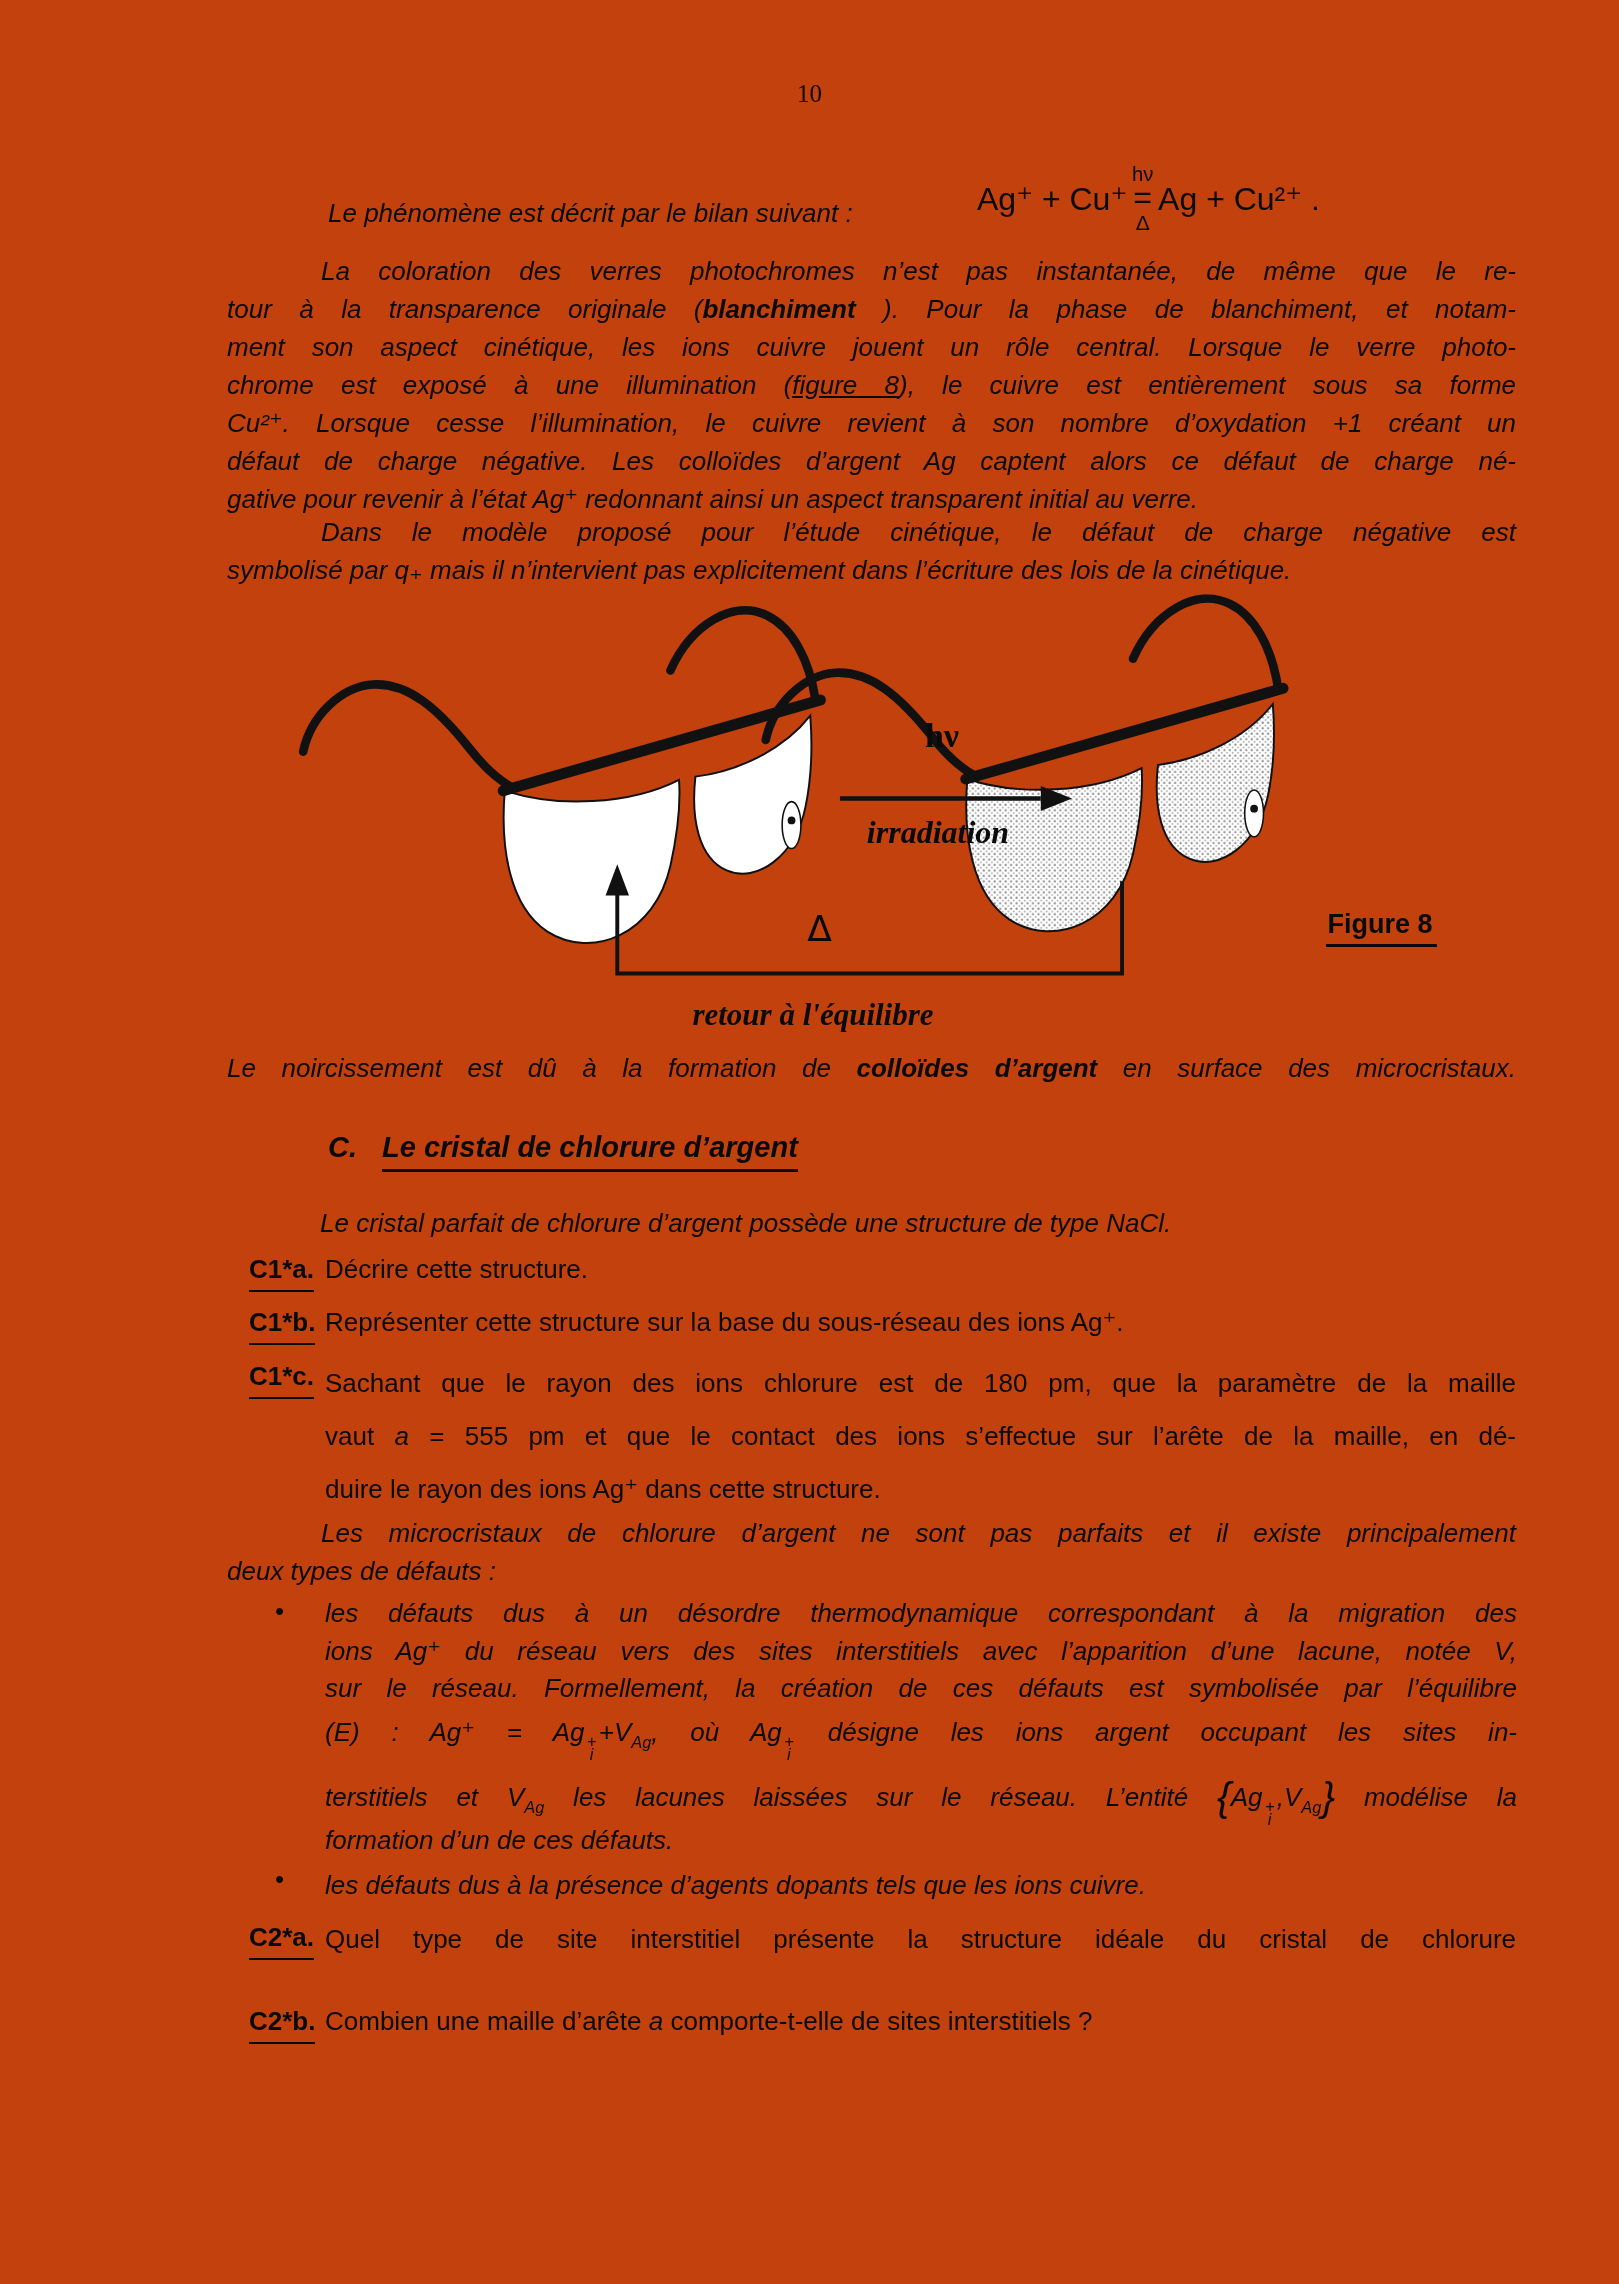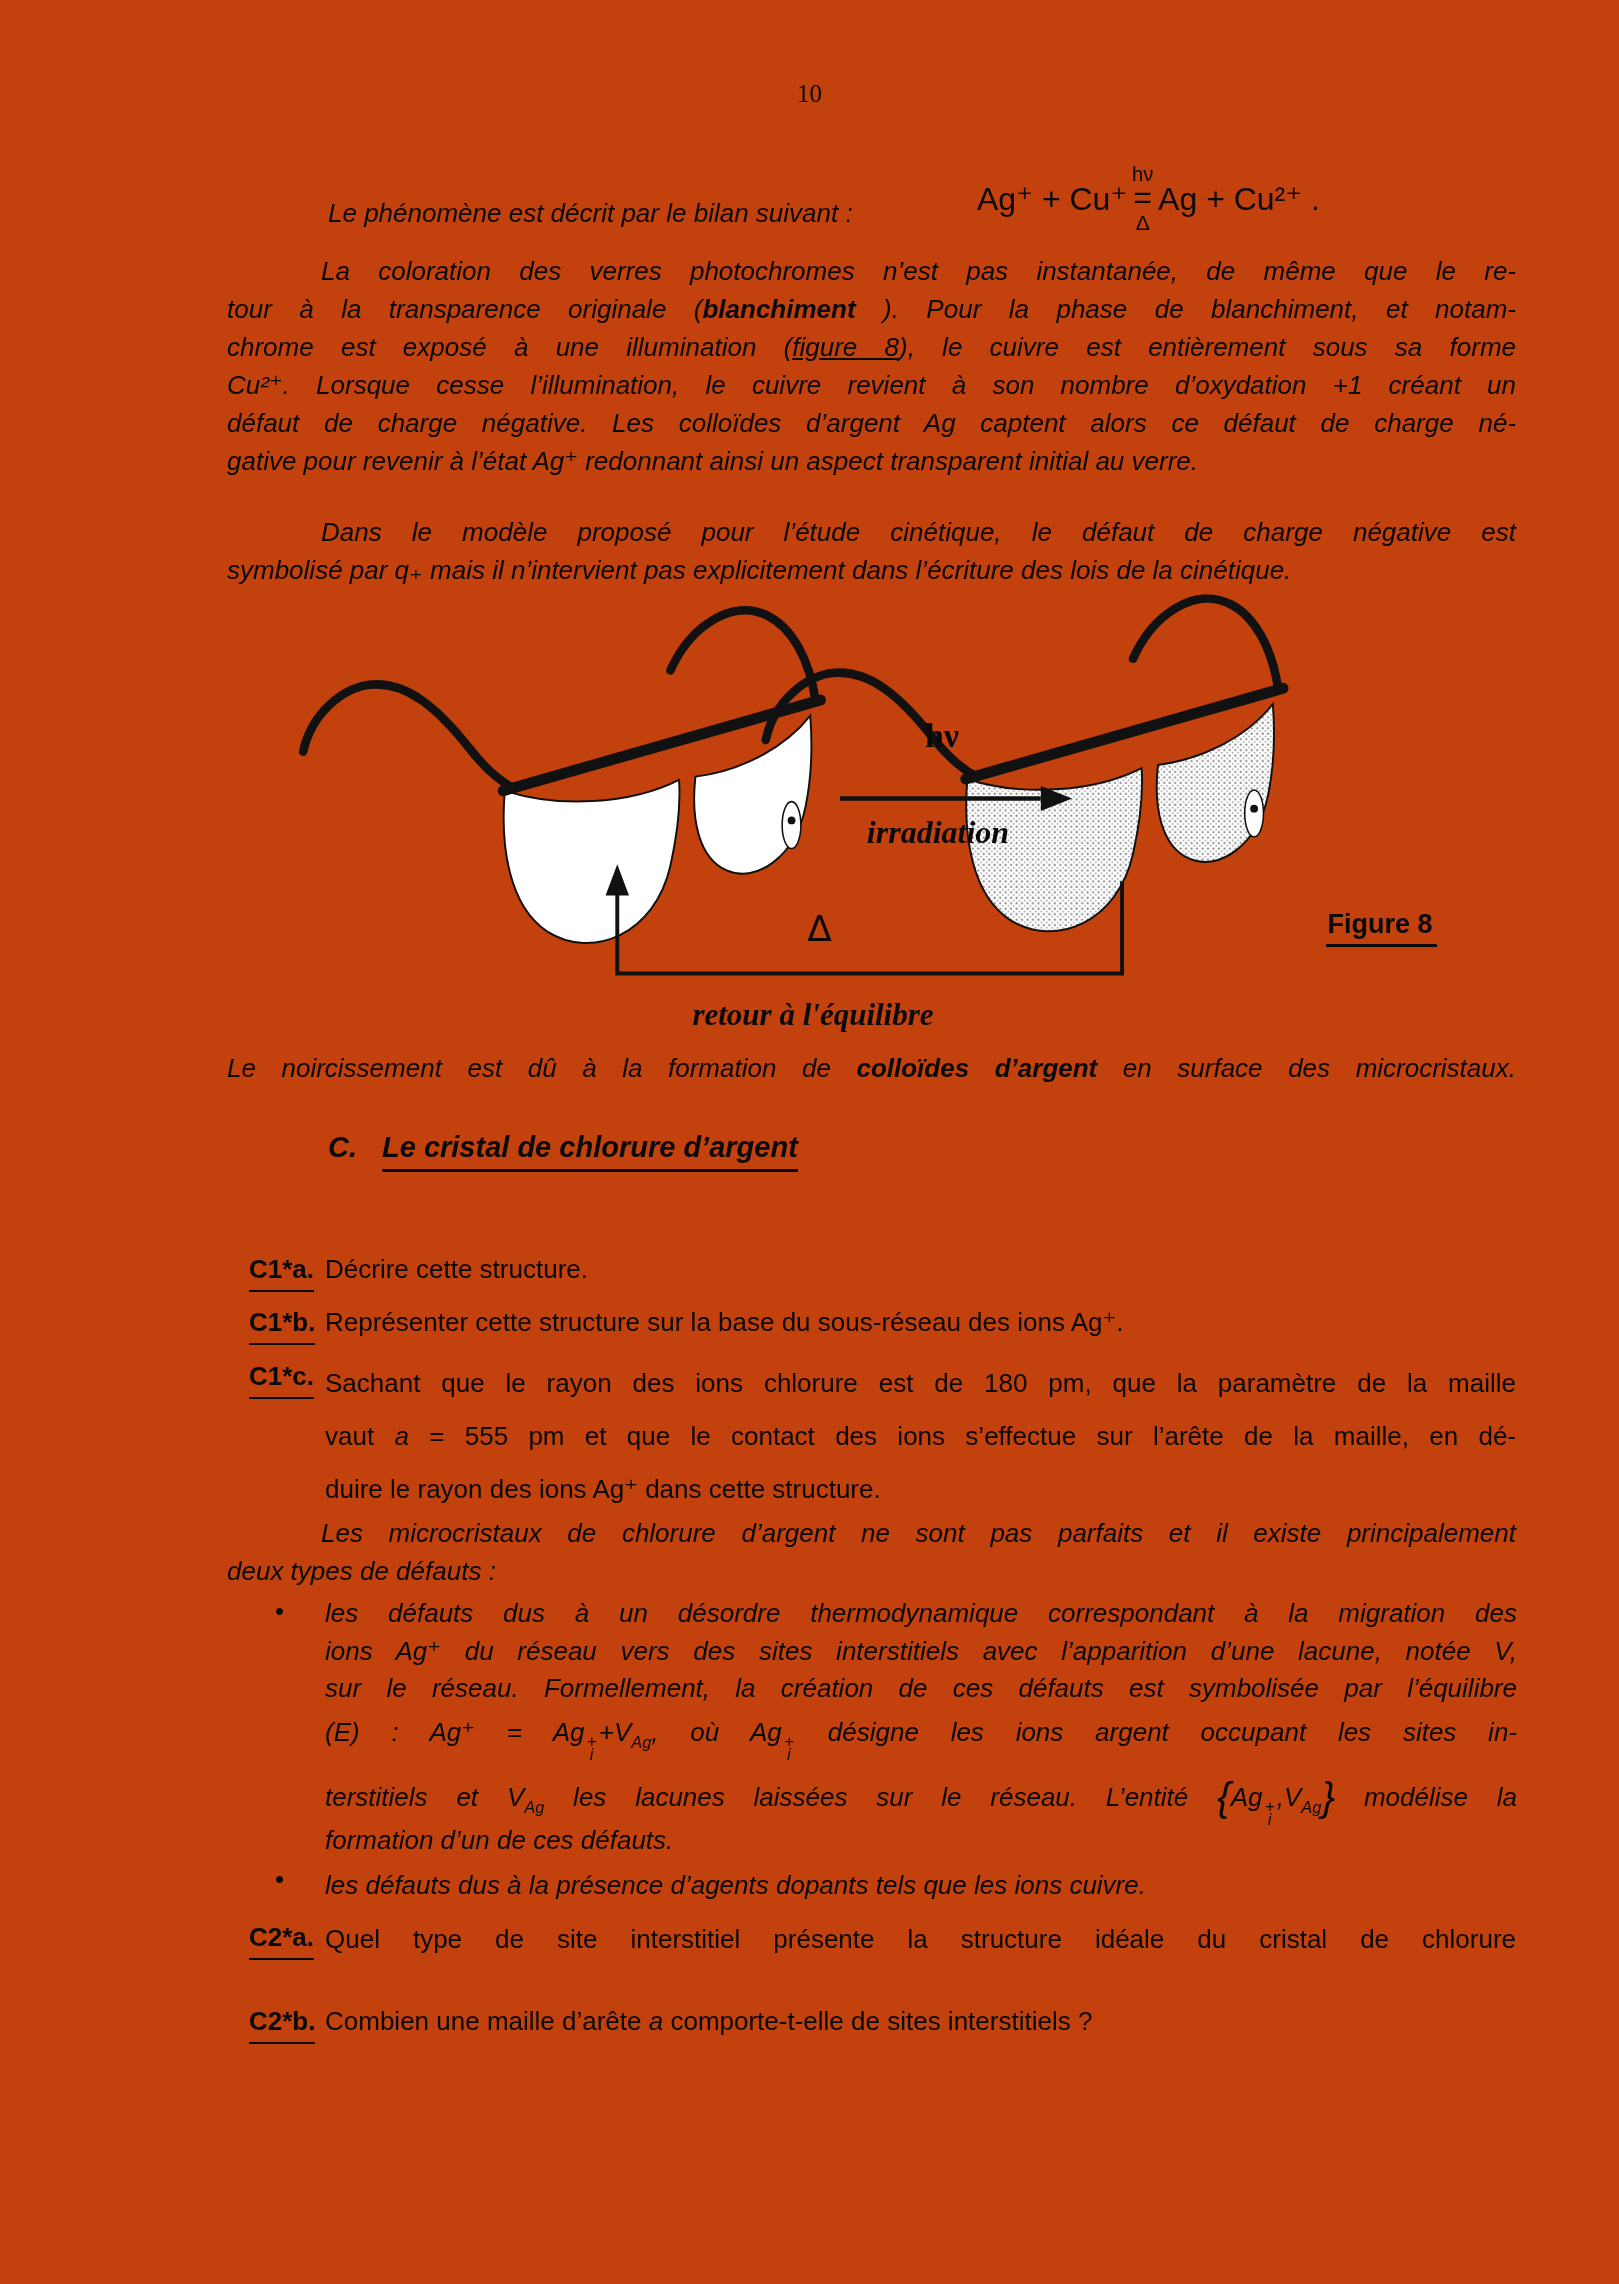--- a/index.html
+++ b/index.html
@@ -73,20 +73,21 @@
       <span class="eq-top">hν</span>
       <span class="eq-mid">=</span>
       <span class="eq-bot">Δ</span>
     </span>
     <span class="eq-side">Ag + Cu²⁺ .</span>
   </div>
 
   <div class="abs body-block" style="top:252px;">
     <div class="jline indent">La coloration des verres photochromes n’est pas instantanée, de même que le re-</div>
     <div class="jline"><span>tour à la transparence originale (</span><span class="b">blanchiment</span><span> ). Pour la phase de blanchiment, et notam-</span></div>
+    <div class="jline">ment son aspect cinétique, les ions cuivre jouent un rôle central. Lorsque le verre photo-</div>
     <div class="jline"><span>chrome est exposé à une illumination (</span><span class="u">figure 8</span><span>), le cuivre est entièrement sous sa forme</span></div>
     <div class="jline">Cu²⁺. Lorsque cesse l’illumination, le cuivre revient à son nombre d’oxydation +1 créant un</div>
     <div class="jline">défaut de charge négative. Les colloïdes d’argent Ag captent alors ce défaut de charge né-</div>
     <div>gative pour revenir à l’état Ag⁺ redonnant ainsi un aspect transparent initial au verre.</div>
   </div>
 
   <div class="abs body-block" style="top:513px;">
     <div class="jline indent">Dans le modèle proposé pour l’étude cinétique, le défaut de charge négative est</div>
     <div>symbolisé par q₊ mais il n’intervient pas explicitement dans l’écriture des lois de la cinétique.</div>
   </div>
@@ -130,20 +131,21 @@
   <div class="abs fig-caption">Figure 8</div>
 
   <div class="abs heading">
     <span>C.</span><span class="title">Le cristal de chlorure d’argent</span>
   </div>
 
   <div class="abs body-block colloid">
     <div class="jline"><span>Le noircissement est dû à la formation de </span><span class="b">colloïdes d’argent</span><span> en surface des microcristaux.</span></div>
   </div>
 
+  <div class="abs crystal-intro">Le cristal parfait de chlorure d’argent  possède une structure de type NaCl.</div>
 
   <div class="abs question q-c1a">
     <span class="qlabel">C1*a.</span>
     <div class="qbody">Décrire cette structure.</div>
   </div>
 
   <div class="abs question q-c1b">
     <span class="qlabel">C1*b.</span>
     <div class="qbody">Représenter cette structure sur la base du sous-réseau des ions Ag⁺.</div>
   </div>

